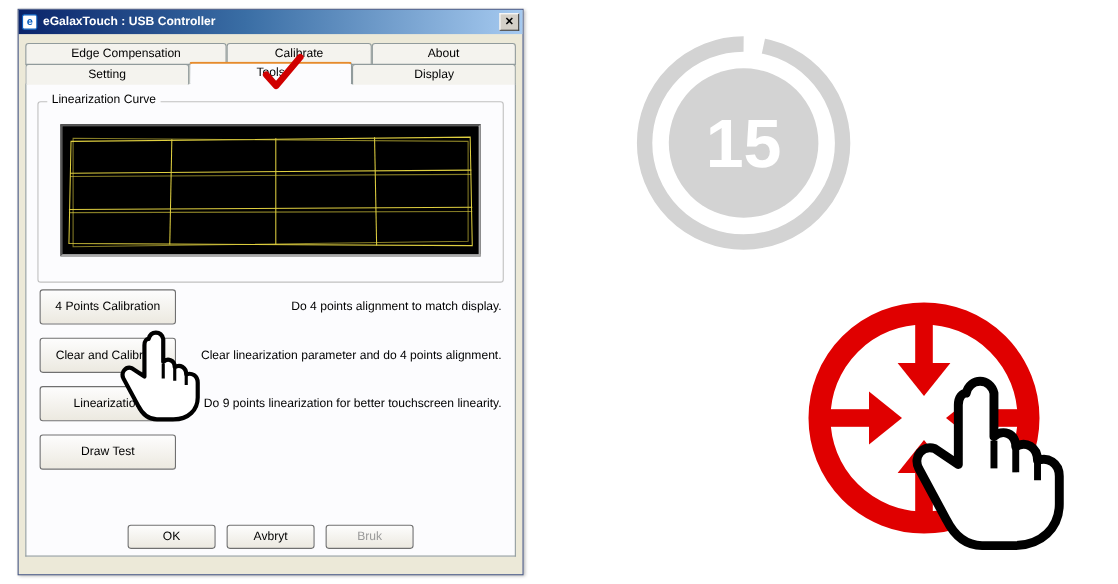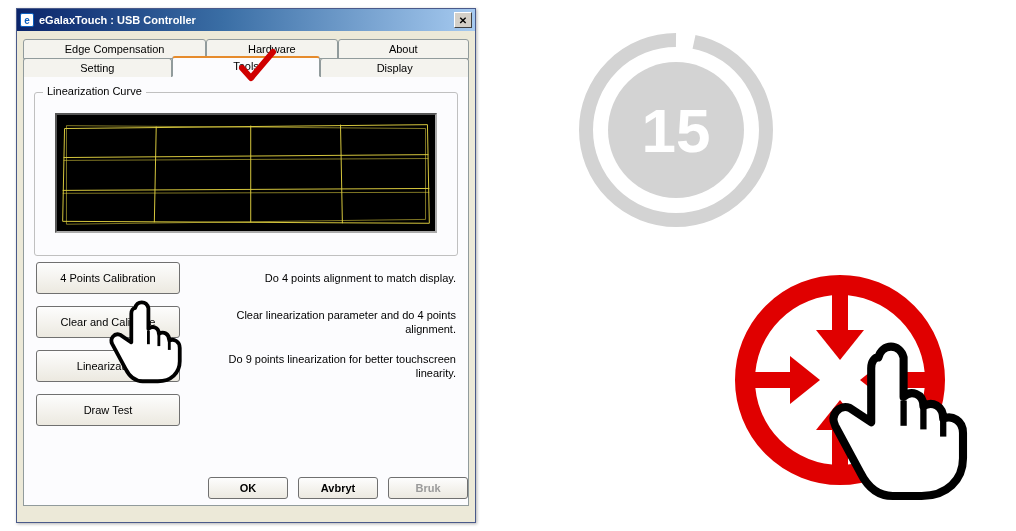--- a/index.html
+++ b/index.html
@@ -114,39 +114,38 @@
     border:2px inset #aaa;
   }
   .action-row {
     display:flex;
     align-items:center;
     gap:10px;
     padding:6px 2px;
     position:relative;
   }
   .btn {
-    width: 144px;
+    width: 124px;
     height: 32px;
     border:1px solid #707070;
     background:linear-gradient(#fdfdfd,#ece9e0);
     border-radius:3px;
     display:flex;align-items:center;justify-content:center;
     font-size:11px;
     color:#000;
     cursor:default;
     flex:none;
   }
   .desc { flex:1; color:#000; line-height:1.3;text-align:right; }
   .bottom-btns {
     position:absolute;
     bottom:6px; left:0; right:0;
     display:flex;
-    justify-content:flex-end;
+    justify-content:center;
     gap:10px;
-    font-weight:bold;
   }
   .bottom-btns .btn { width:80px; height:22px; }
   .btn.disabled { color:#9a9a9a; }
   
   .checkmark {
     position:absolute;
     pointer-events:none;
   }
   
   .hand-cursor {
@@ -173,21 +172,21 @@
 <div class="window">
   <div class="titlebar">
     <div class="appicon">e</div>
     <div class="title">eGalaxTouch : USB Controller</div>
     <div class="closebox">✕</div>
   </div>
   <div class="client">
 
     <div class="tabrow">
       <div class="tab back-row" style="flex:1.4"><span>Edge Compensation</span></div>
-      <div class="tab back-row"><span>Hardware</span></div>
+      <div class="tab back-row"><span>Calibrate</span></div>
       <div class="tab back-row"><span>About</span></div>
     </div>
 
     <div class="tabrow front">
       <div class="tab"><span>Setting</span></div>
       <div class="tab active"><span>Tools</span>
         <svg class="checkmark" style="left:64px;top:-12px;" width="40" height="40" viewBox="0 0 40 40">
           <path d="M5 22 L14 32 L36 6" stroke="#d00000" stroke-width="6" fill="none" stroke-linecap="round" stroke-linejoin="round"></path>
         </svg>
       </div>

